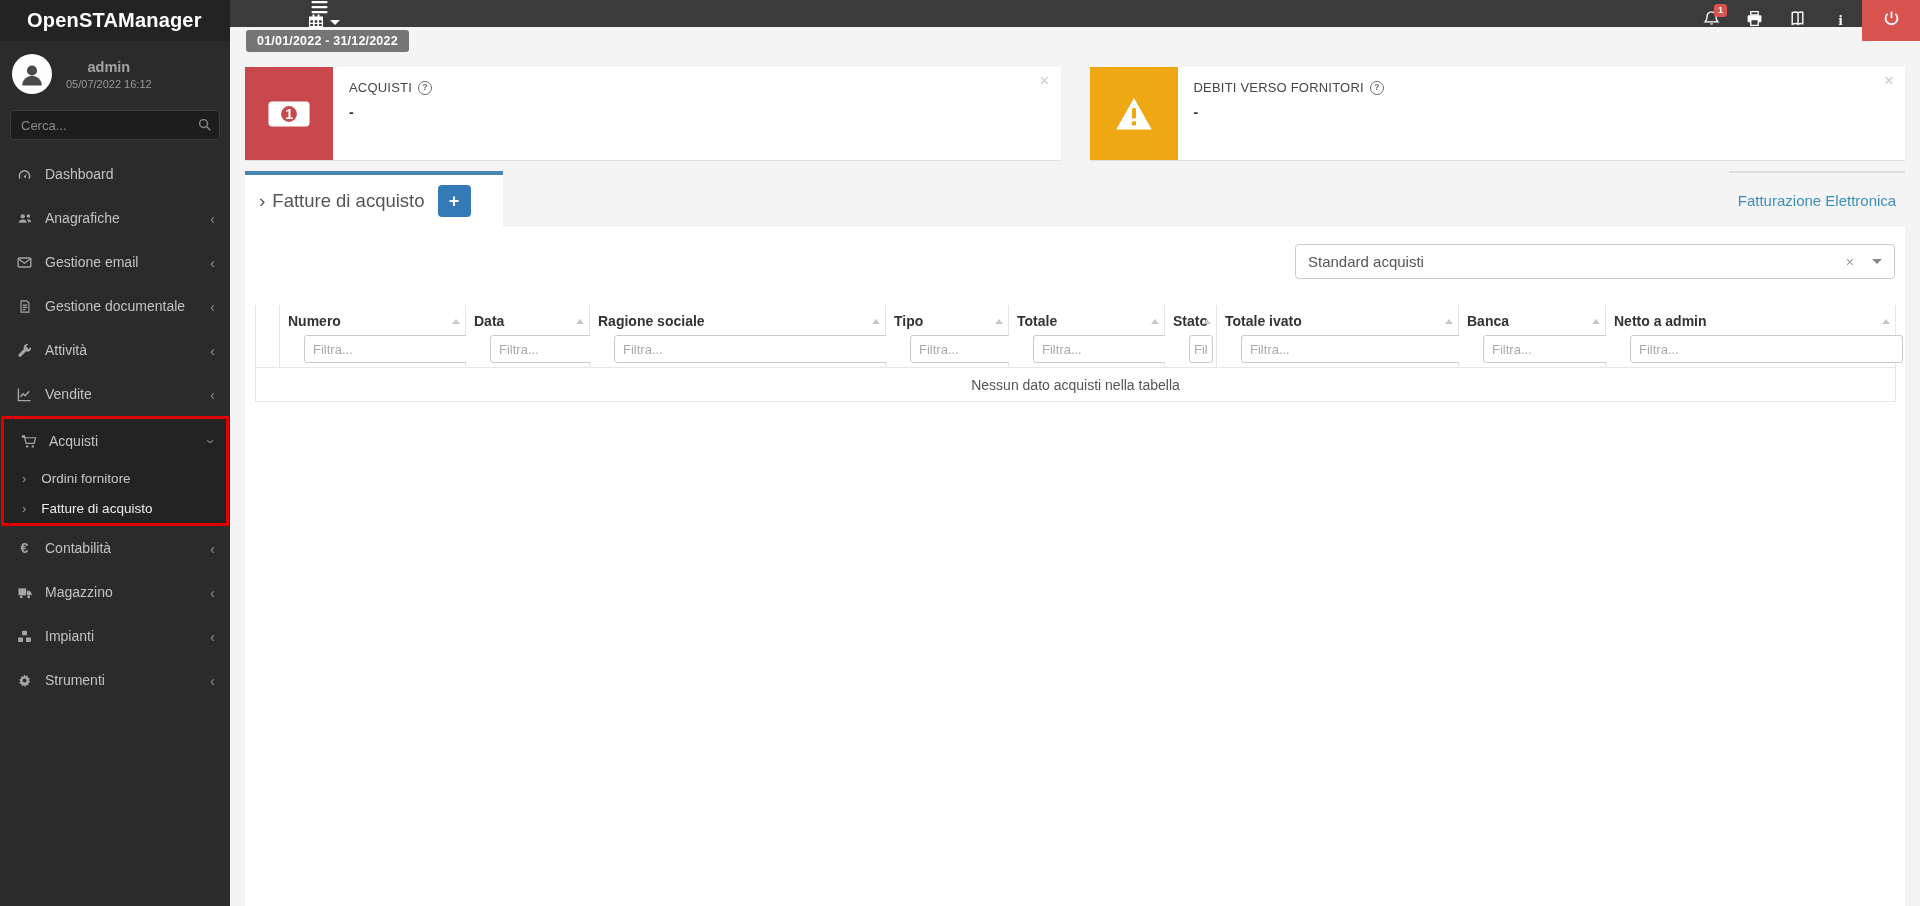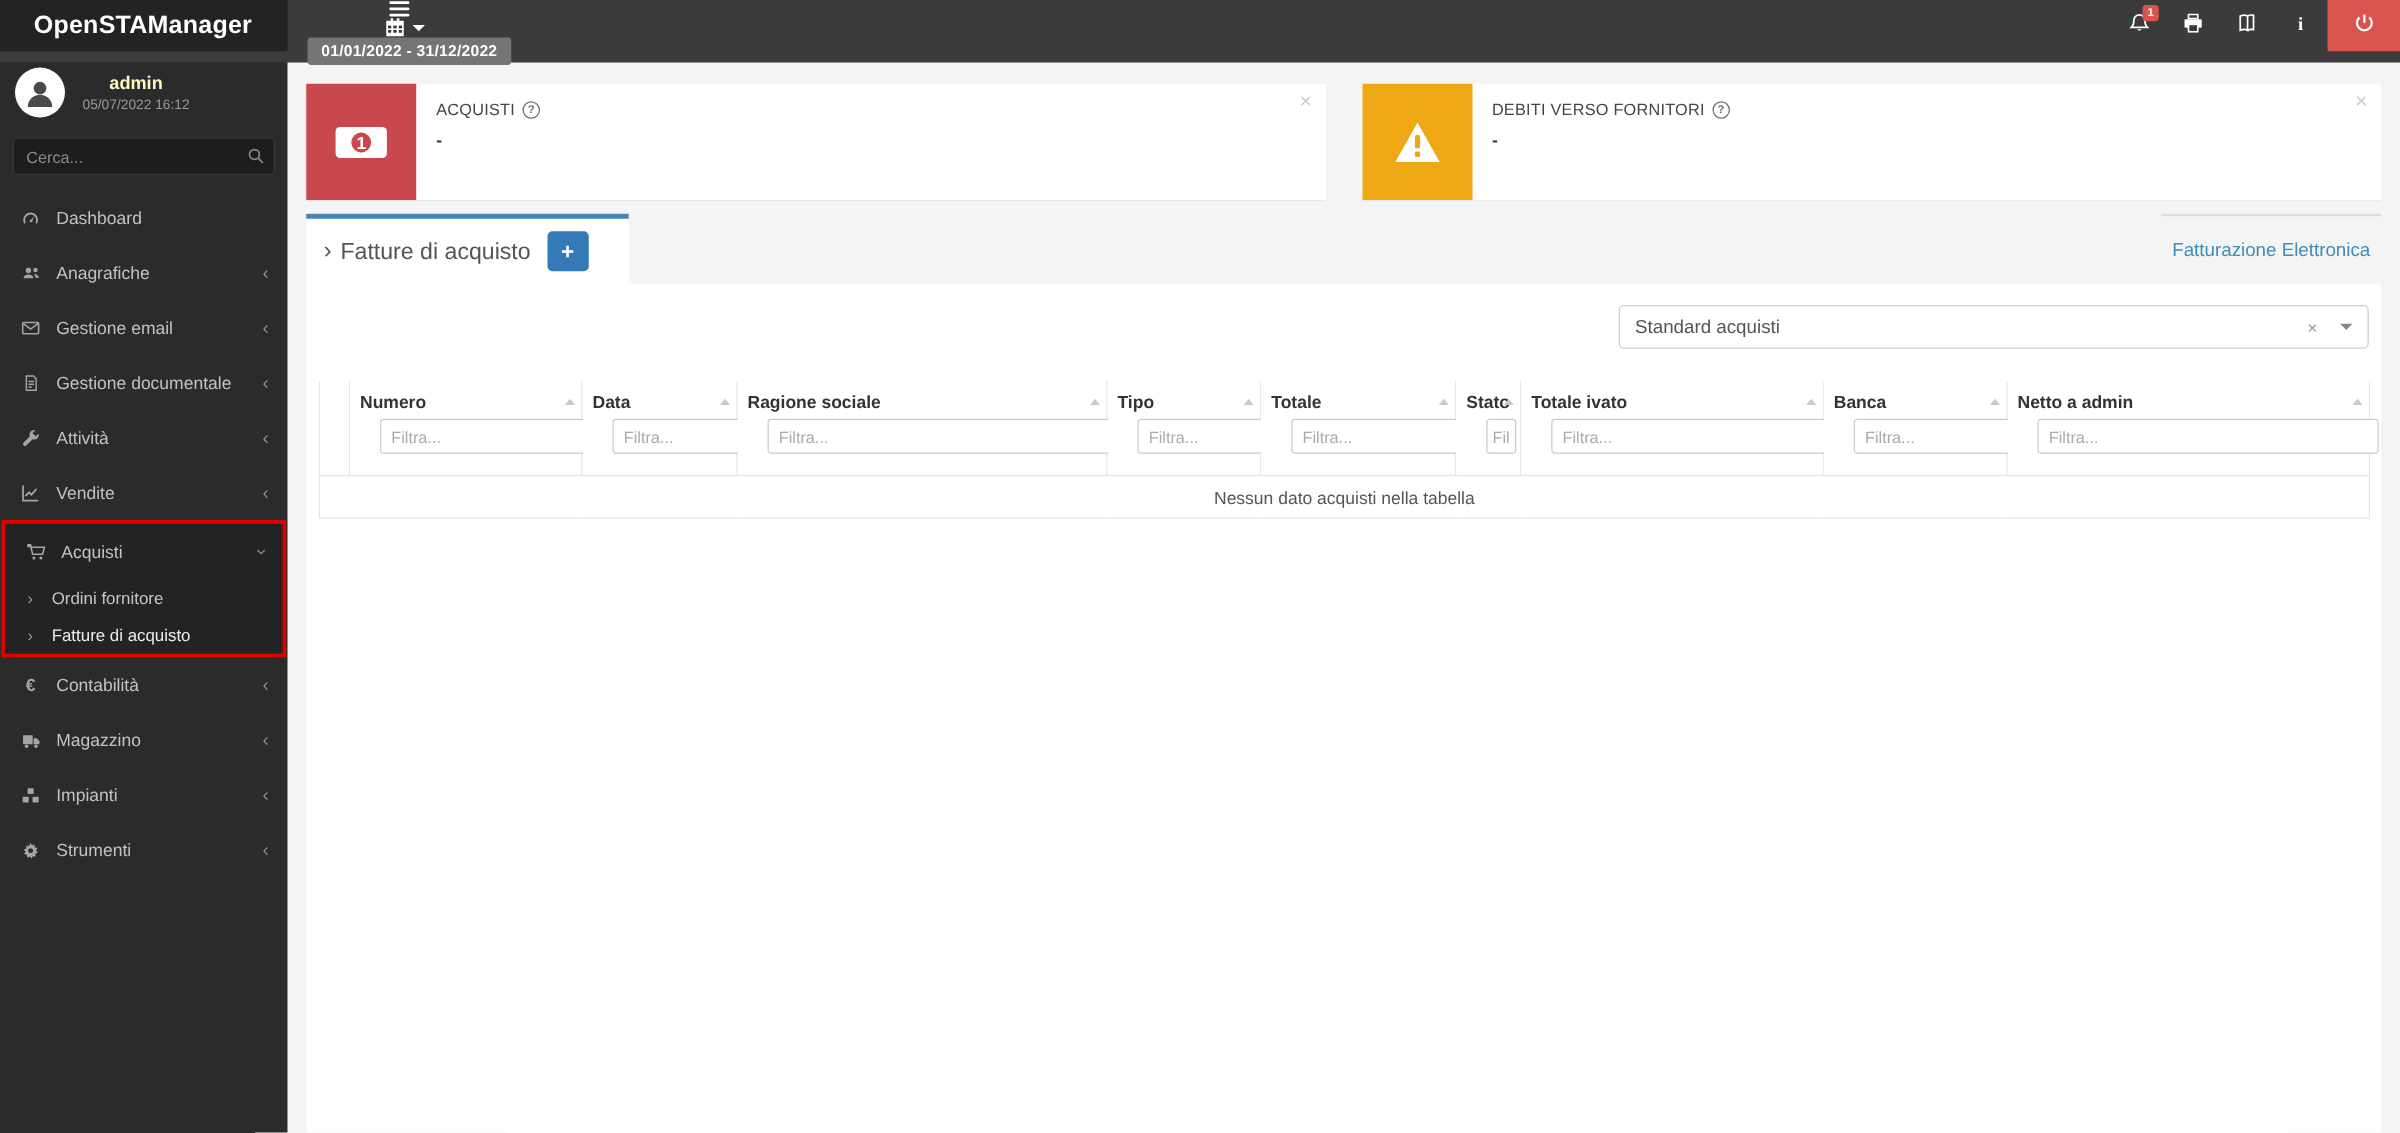--- a/index.html
+++ b/index.html
@@ -1,20 +1,20 @@
 <!DOCTYPE html>
 <html><head>
 <meta charset="utf-8">
 <style>
   * { margin:0; padding:0; box-sizing:border-box; }
   html,body { width:1920px; height:906px; overflow:hidden;
     font-family:"Liberation Sans","DejaVu Sans",sans-serif; background:#f4f4f4; }
 
   
-  .topbar { position:absolute; top:0; left:0; width:1920px; height:50px; background:#3b3b3b; z-index:30; display:flex; }
+  .topbar { position:absolute; top:0; left:0; width:1920px; height:27px; background:#3b3b3b; z-index:30; display:flex; }
   .logo { width:230px; height:41px; background:#232323; color:#fff; font-size:20px; font-weight:bold;
     line-height:41px; padding-left:27px; letter-spacing:.2px; }
   .nav-left { display:flex; align-items:center; color:#fff;flex-direction:column; }
   .nav-btn { display:flex; align-items:center; justify-content:center; height:41px; padding:0 14px; color:#fff; cursor:pointer; }
   .nav-btn svg { display:block; }
   .caret-down { width:0; height:0; border-left:5px solid transparent; border-right:5px solid transparent;
     border-top:5px solid #fff; margin-left:6px; }
   .date-badge { background:#757575; color:#fff; font-size:12.5px; font-weight:bold; padding:4px 11px;
     border-radius:3px; margin-left:16px; letter-spacing:.2px; }
   .nav-right { margin-left:auto; display:flex; align-items:center; height:41px; }
@@ -22,21 +22,21 @@
   .badge { position:absolute; top:4px; right:6px; background:#d9534f; color:#fff; font-size:9px; font-weight:bold;
     padding:1px 4px; border-radius:3px; line-height:1.2; }
   .power-btn { width:58px; height:41px; background:#d9534f; display:flex; align-items:center; justify-content:center; color:#fff; cursor:pointer; }
   .info-glyph { font-weight:bold; font-size:15px; font-family:"Liberation Serif","DejaVu Serif",serif; }
 
   
   .sidebar { position:absolute; top:41px; left:0; width:230px; height:865px; background:#2b2b2b; z-index:20; }
   .user-panel { display:flex; align-items:center; padding:13px 12px 10px; }
   .avatar { width:40px; height:40px; border-radius:50%; background:#fdfdfd; display:flex; align-items:center; justify-content:center; overflow:hidden; flex:0 0 40px; }
   .user-meta { margin-left:14px; }
-  .user-name { color:#fef9c3; font-size:14.5px; font-weight:bold; text-align:center; }
+  .user-name { color:#a3a3a3; font-size:14.5px; font-weight:bold; text-align:center; }
   .user-date { color:#9a9a9a; font-size:11px; margin-top:3px; text-align:center; }
   .search-box { margin:6px 10px 4px; position:relative; }
   .search-box input { width:100%; height:30px; background:#1d1d1d; border:1px solid #3a3a3a; border-radius:4px;
     color:#a3a3a3; font-size:13px; padding:0 30px 0 10px; outline:none; font-family:inherit; }
   .search-box input::placeholder { color:#8a8a8a; }
   .search-icon { position:absolute; right:8px; top:7px; color:#8a8a8a; }
 
   .menu { margin-top:12px; list-style:none; }
   .menu-item { display:flex; align-items:center; height:44px; padding:0 15px; color:#c2c2c2; font-size:14px; cursor:pointer; }
   .mi-icon { width:19px; margin-right:11px; color:#a5a5a5; display:flex; justify-content:center; }
@@ -81,21 +81,21 @@
   .select2 { width:600px; height:35px; border:1px solid #ccc; border-radius:4px; background:#fff;
     display:flex; align-items:center; padding:0 12px; cursor:pointer; }
   .select2-value { color:#555; font-size:15px; flex:1; }
   .select2-clear { color:#999; font-size:14px; margin-right:18px; cursor:pointer; }
   .select2-caret { width:0; height:0; border-left:5px solid transparent; border-right:5px solid transparent;
     border-top:5px solid #888; }
 
   table.data-table { width:1640px; margin-top:26px; border-collapse:collapse; table-layout:fixed;
     border-left:1px solid #e6e6e6; border-right:1px solid #e6e6e6; }
   .data-table th { position:relative; border-right:1px solid #e6e6e6; border-bottom:1px solid #e6e6e6;
-    padding:8px 8px 17px; text-align:left; vertical-align:bottom; background:#fff; }
+    padding:8px 8px 4px; text-align:left; vertical-align:bottom; background:#fff; }
   .th-label { font-size:14px; font-weight:bold; color:#333; overflow-wrap:anywhere; line-height:1.15; display:block; }
   .sort-arrow { position:absolute; top:14px; right:5px; width:0; height:0;
     border-left:4px solid transparent; border-right:4px solid transparent; border-bottom:5px solid #c9c9c9; }
   .filter-input { margin-top:6px; width:100%; height:28px; border:1px solid #ccc; border-radius:3px;
     padding:0 8px; font-size:13px; color:#555; outline:none; font-family:inherit; display:block;margin-left:16px; }
   .filter-input::placeholder { color:#aaa; }
   .filter-input.w-tiny { width:24px; padding:0 4px; }
   .data-table td.empty-cell { border-bottom:1px solid #e6e6e6; height:34px; text-align:center;
     font-size:14px; color:#555; background:#fff; }
 </style>

